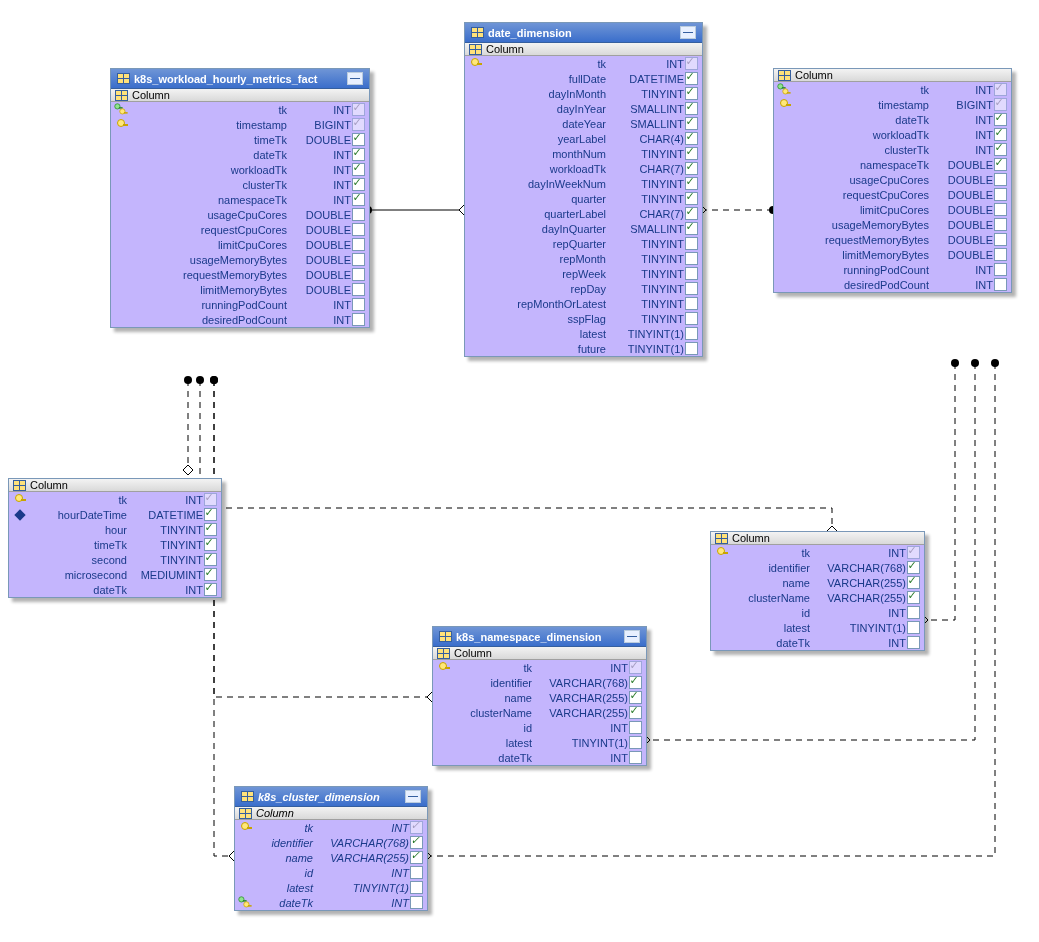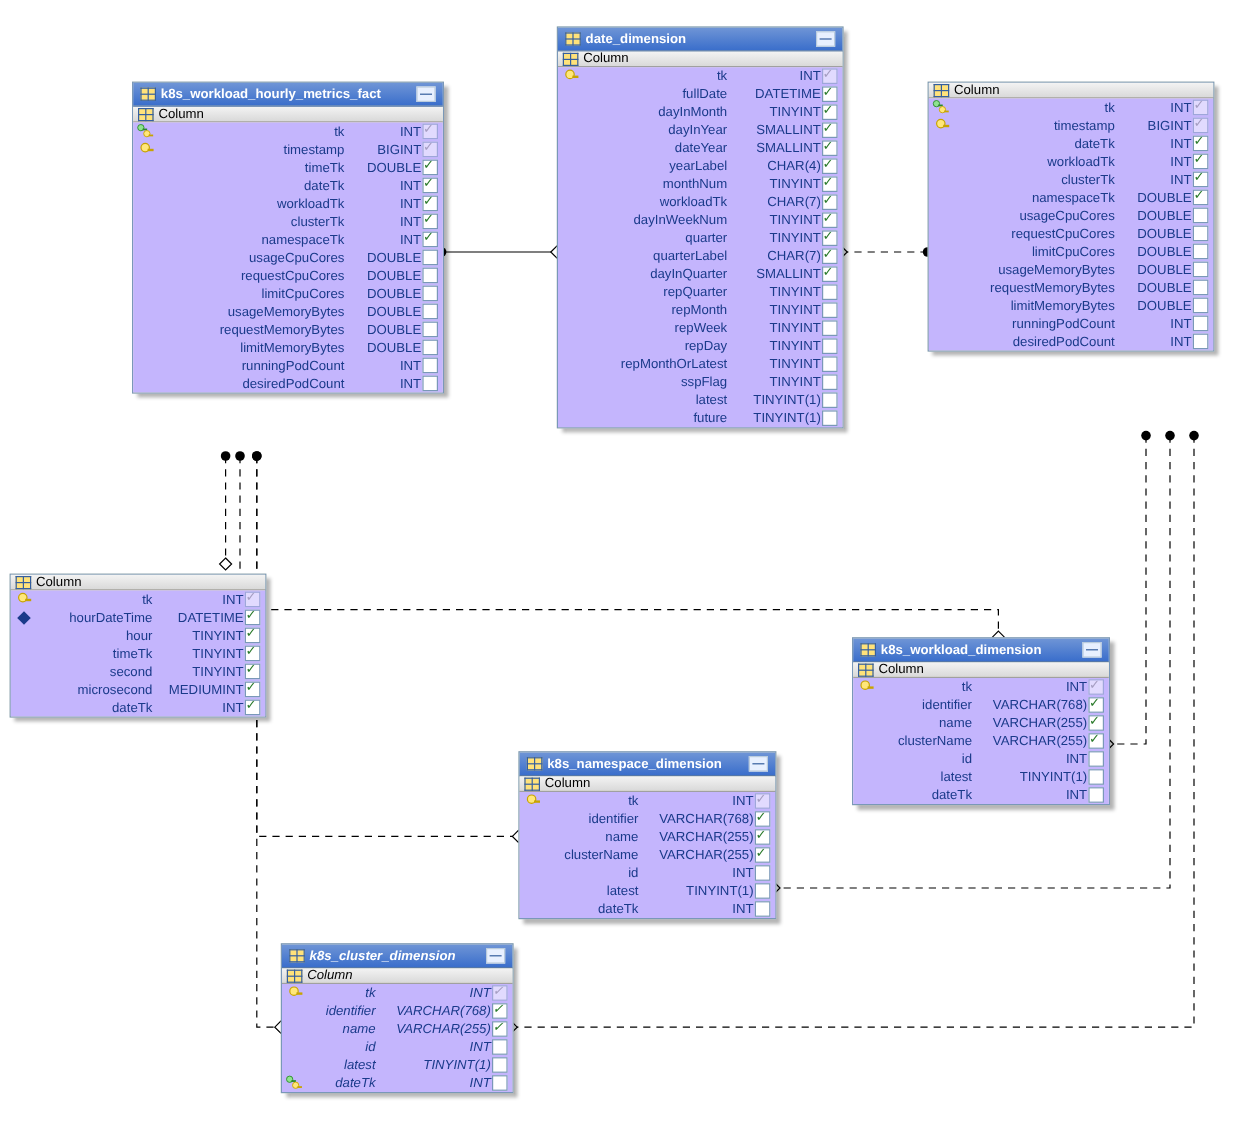--- a/index.html
+++ b/index.html
@@ -650,25 +650,20 @@
           <span class="icon-cell"></span>
           <span class="name-cell">dateTk</span>
           <span class="type-cell">INT</span>
           <span class="chk-cell">
             <span class="chk on"></span>
           </span>
         </div>
       </div>
     </div>
     <div class="table-box" style="left: 710px; top: 531px; width: 213px; --typew: 96px;">
-      <div class="tbl-title">
-        <span class="grid-icon"></span>
-        <span class="ttxt">k8s_workload_dimension</span>
-        <span class="collapse"></span>
-      </div>
       <div class="col-header">
         <span class="grid-icon"></span>
         <span>Column</span>
       </div>
       <div class="rows">
         <div class="row">
           <span class="icon-cell">
             <span class="key-icon yellow"></span>
           </span>
           <span class="name-cell">tk</span>

